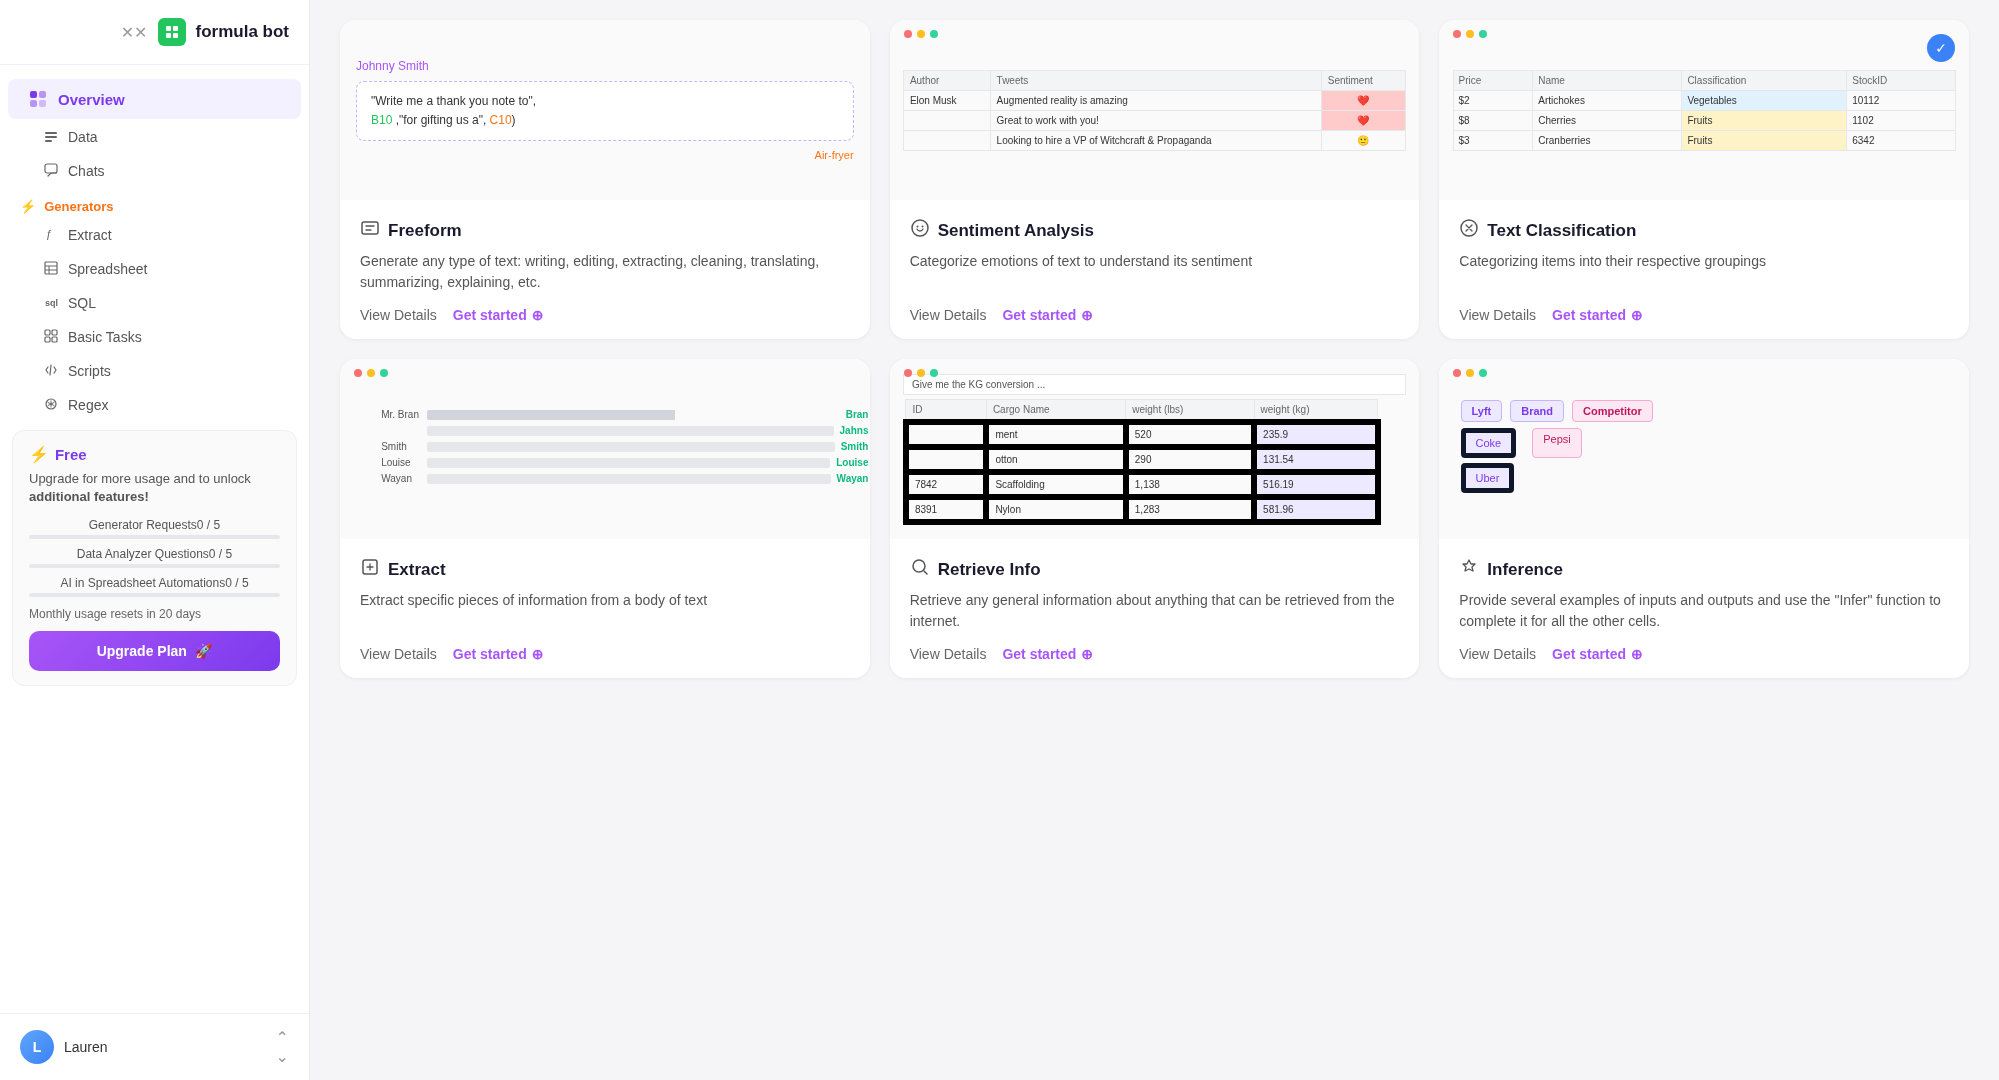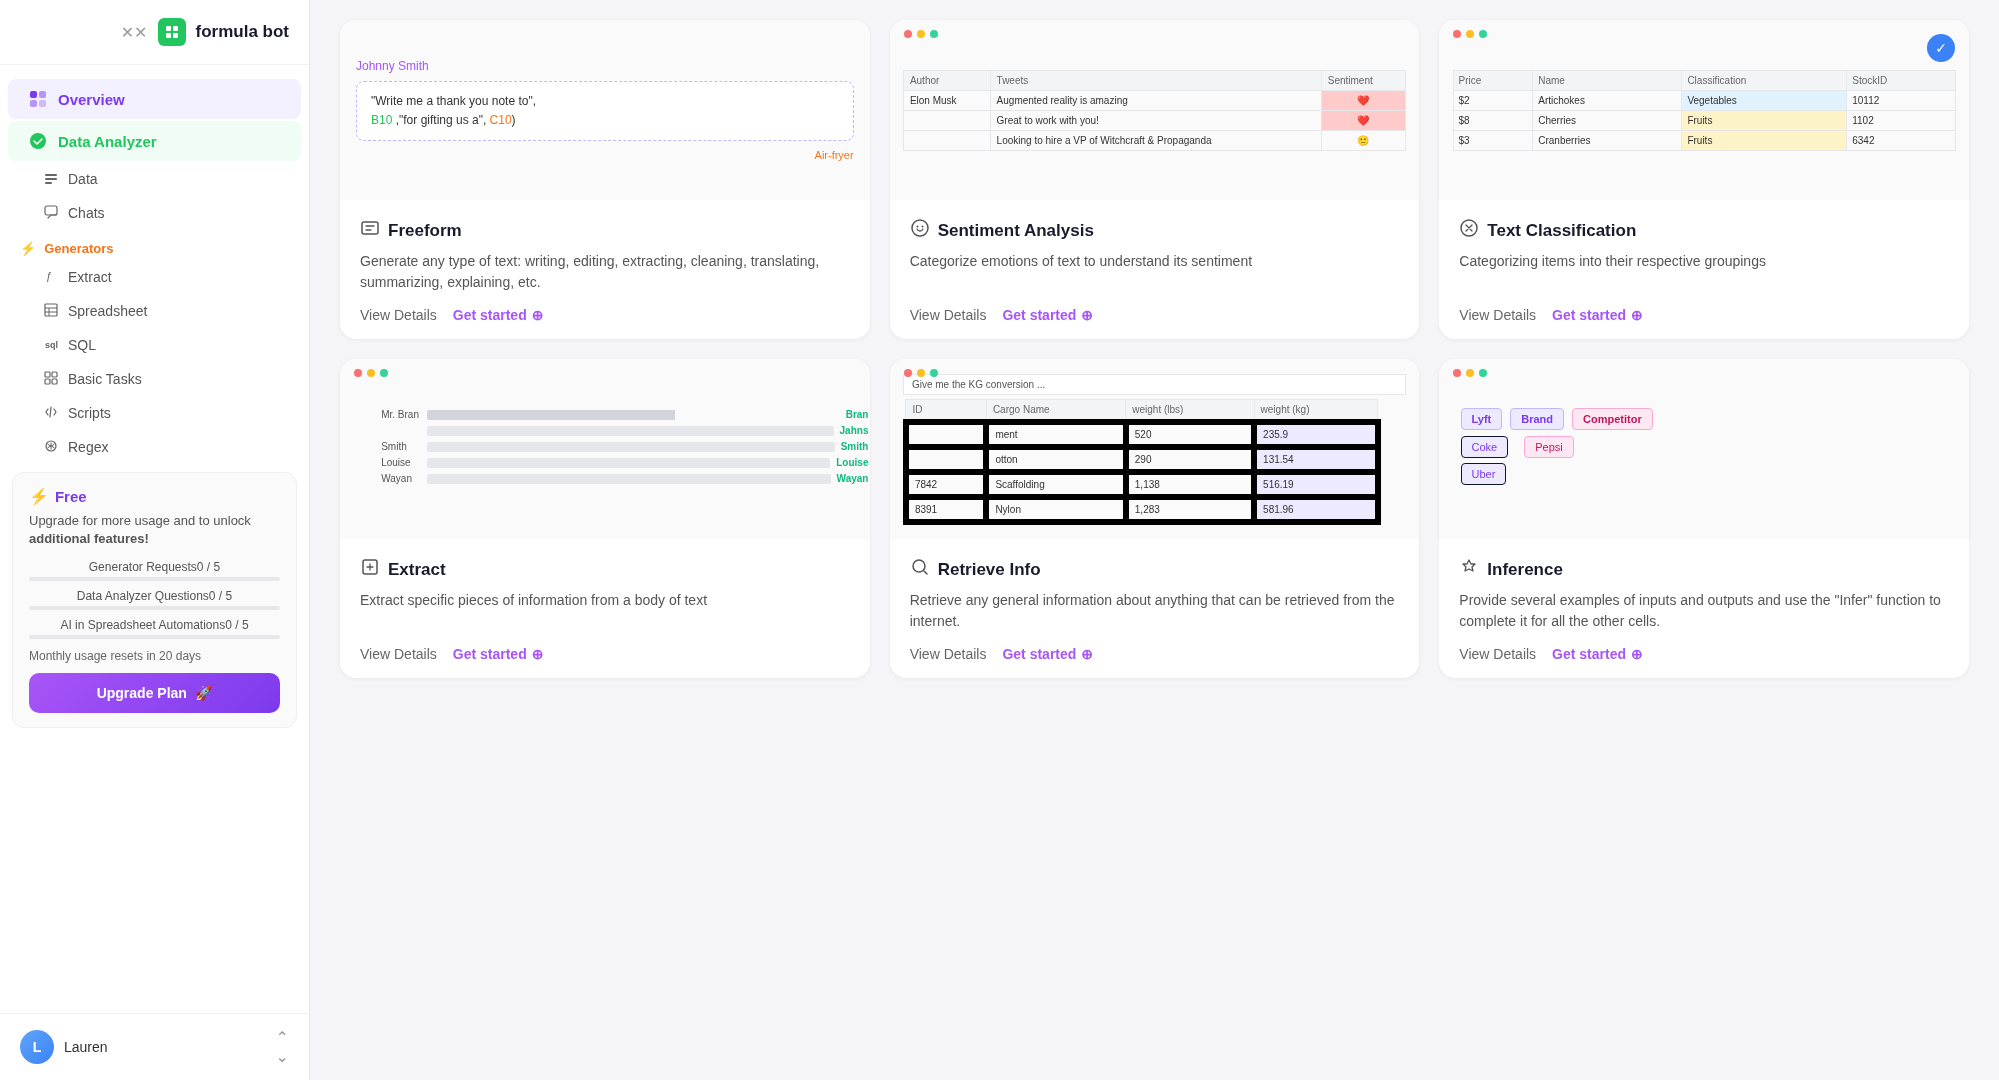--- a/index.html
+++ b/index.html
@@ -261,21 +261,21 @@
     }
 
     .preview-inference {
       width: 92%; font-size: 10px;
     }
     .inf-header { display: flex; gap: 8px; margin-bottom: 6px; }
     .inf-col-header { background: #ede9fe; border: 1px solid #c4b5fd; padding: 4px 10px; border-radius: 4px; color: #7c3aed; font-weight: 600; font-size: 11px; }
     .inf-col-header.competitor { background: #fce7f3; border-color: #f9a8d4; color: #be185d; }
     .inf-row { display: flex; gap: 8px; margin-bottom: 5px; }
     .inf-cell { padding: 4px 10px; border-radius: 4px; font-size: 11px; }
-    .inf-brand { background: #ede9fe; color: #7c3aed; border: 1px solid #0f172a; }
+    .inf-brand { background: #ede9fe; color: #7c3aed; border: 5px solid #0f172a; }
     .inf-comp { background: #fce7f3; color: #be185d; border: 1px solid #f9a8d4; }
     .inf-label { font-size: 11px; color: #555; padding: 4px 0; }
 
     
     .preview-dots {
       position: absolute; top: 10px; left: 14px;
       display: flex; gap: 5px;
     }
     .dot { width: 8px; height: 8px; border-radius: 50%; }
     .dot-red { background: #f87171; }
@@ -306,29 +306,20 @@
         <svg width="18" height="18" viewBox="0 0 18 18" fill="none">
             <rect x="1" y="1" width="7" height="7" rx="2" fill="#7c3aed"></rect>
             <rect x="10" y="1" width="7" height="7" rx="2" fill="#7c3aed" opacity="0.5"></rect>
             <rect x="1" y="10" width="7" height="7" rx="2" fill="#7c3aed" opacity="0.5"></rect>
             <rect x="10" y="10" width="7" height="7" rx="2" fill="#7c3aed" opacity="0.3"></rect>
           </svg>
       </span>
       <span>Overview</span>
     </div>
 
-    <div class="nav-item" style="color:#22c55e; font-weight:600; background:#f0fdf4;">
-      <span class="nav-icon">
-        <svg width="18" height="18" viewBox="0 0 18 18" fill="none">
-            <circle cx="9" cy="9" r="8" fill="#22c55e"></circle>
-            <path d="M5 9l3 3 5-5" stroke="white" stroke-width="1.5" stroke-linecap="round" stroke-linejoin="round"></path>
-          </svg>
-      </span>
-      <span>Data Analyzer</span>
-    </div>
 
     <div class="nav-sub-item">
       <span class="sub-icon">
         <svg width="14" height="14" viewBox="0 0 14 14" fill="none">
             <rect x="1" y="3" width="12" height="2" rx="1" fill="#666"></rect>
             <rect x="1" y="7" width="12" height="2" rx="1" fill="#666"></rect>
             <rect x="1" y="11" width="7" height="2" rx="1" fill="#666"></rect>
           </svg>
       </span>
       <span>Data</span>

